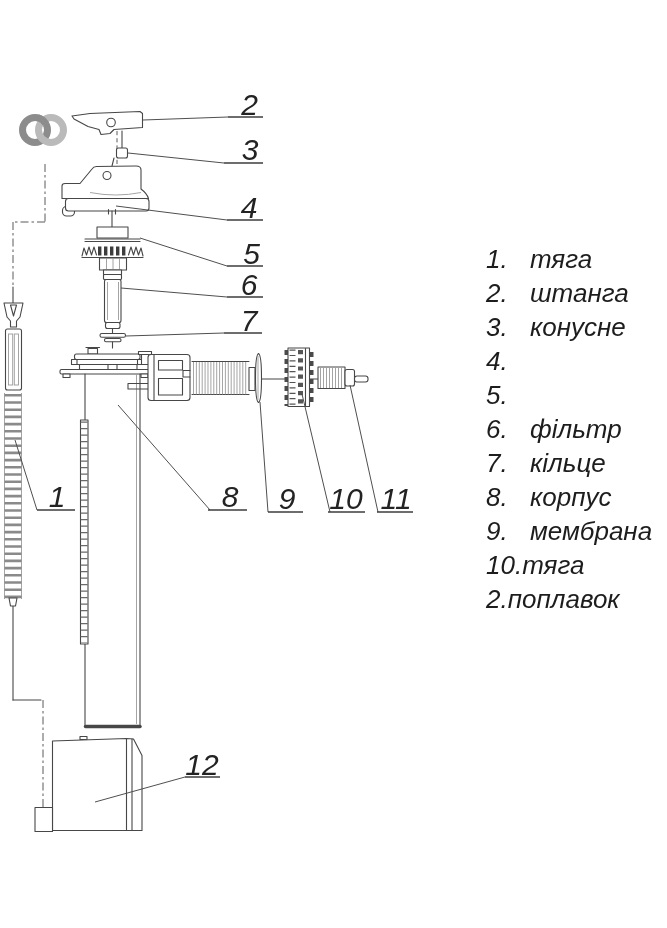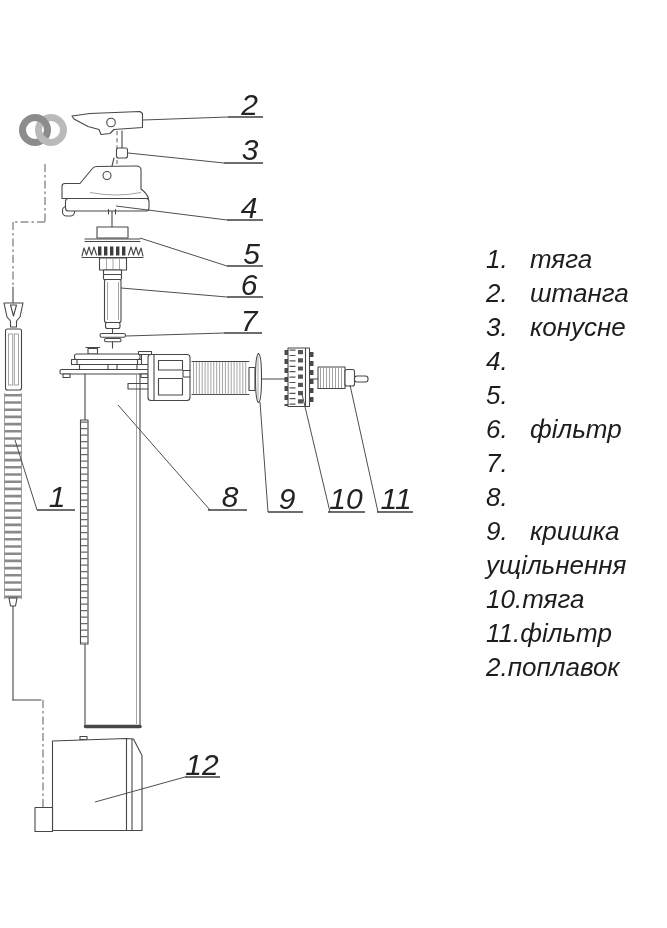--- a/index.html
+++ b/index.html
@@ -247,39 +247,33 @@
       </div>
   <div class="lrow">
         <span class="lnum">5.</span>
       </div>
   <div class="lrow">
         <span class="lnum">6.</span>
         <span class="llabel">фільтр</span>
       </div>
   <div class="lrow">
         <span class="lnum">7.</span>
+        <span class="llabel">кільце</span>
       </div>
   <div class="lrow">
         <span class="lnum">8.</span>
+        <span class="llabel">корпус</span>
       </div>
   <div class="lrow">
         <span class="lnum">9.</span>
-        <span class="llabel">кришка</span>
-      </div>
-  <div class="lrow">
-        <span class="lnum zero"></span>
-        <span class="llabel">ущільнення</span>
+        <span class="llabel">мембрана</span>
       </div>
   <div class="lrow">
         <span class="lnum tight">10.</span>
         <span class="llabel">тяга</span>
       </div>
   <div class="lrow">
-        <span class="lnum tight">11.</span>
-        <span class="llabel">фільтр</span>
-      </div>
-  <div class="lrow">
         <span class="lnum tight">2.</span>
         <span class="llabel">поплавок</span>
       </div>
 </div>
 
 </div>
 
 </body></html>

